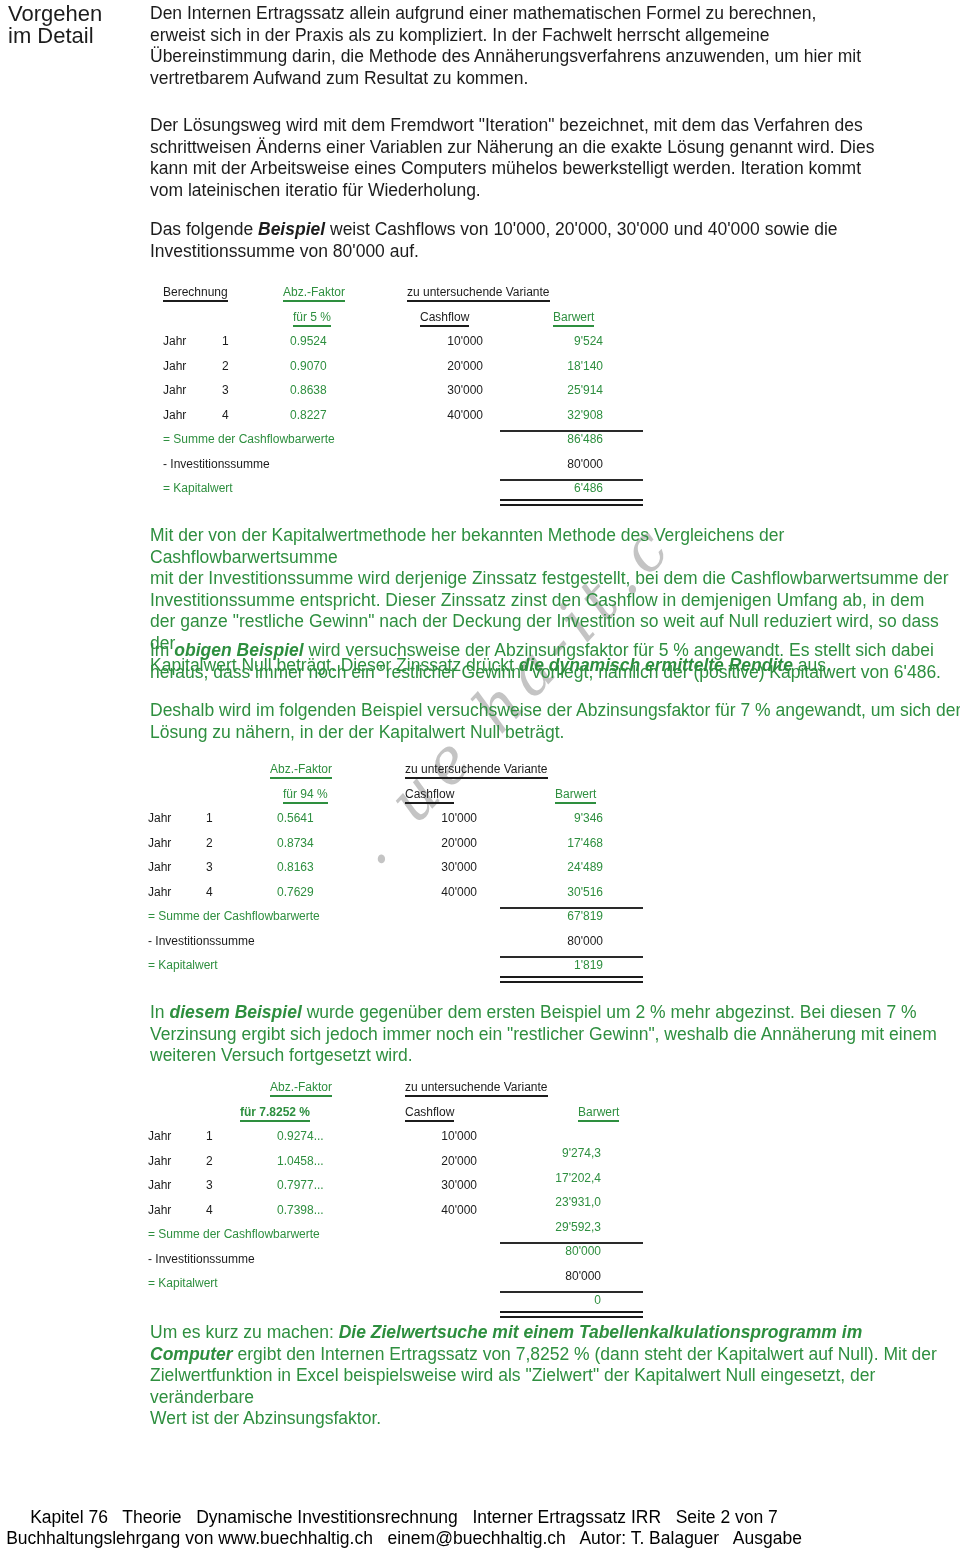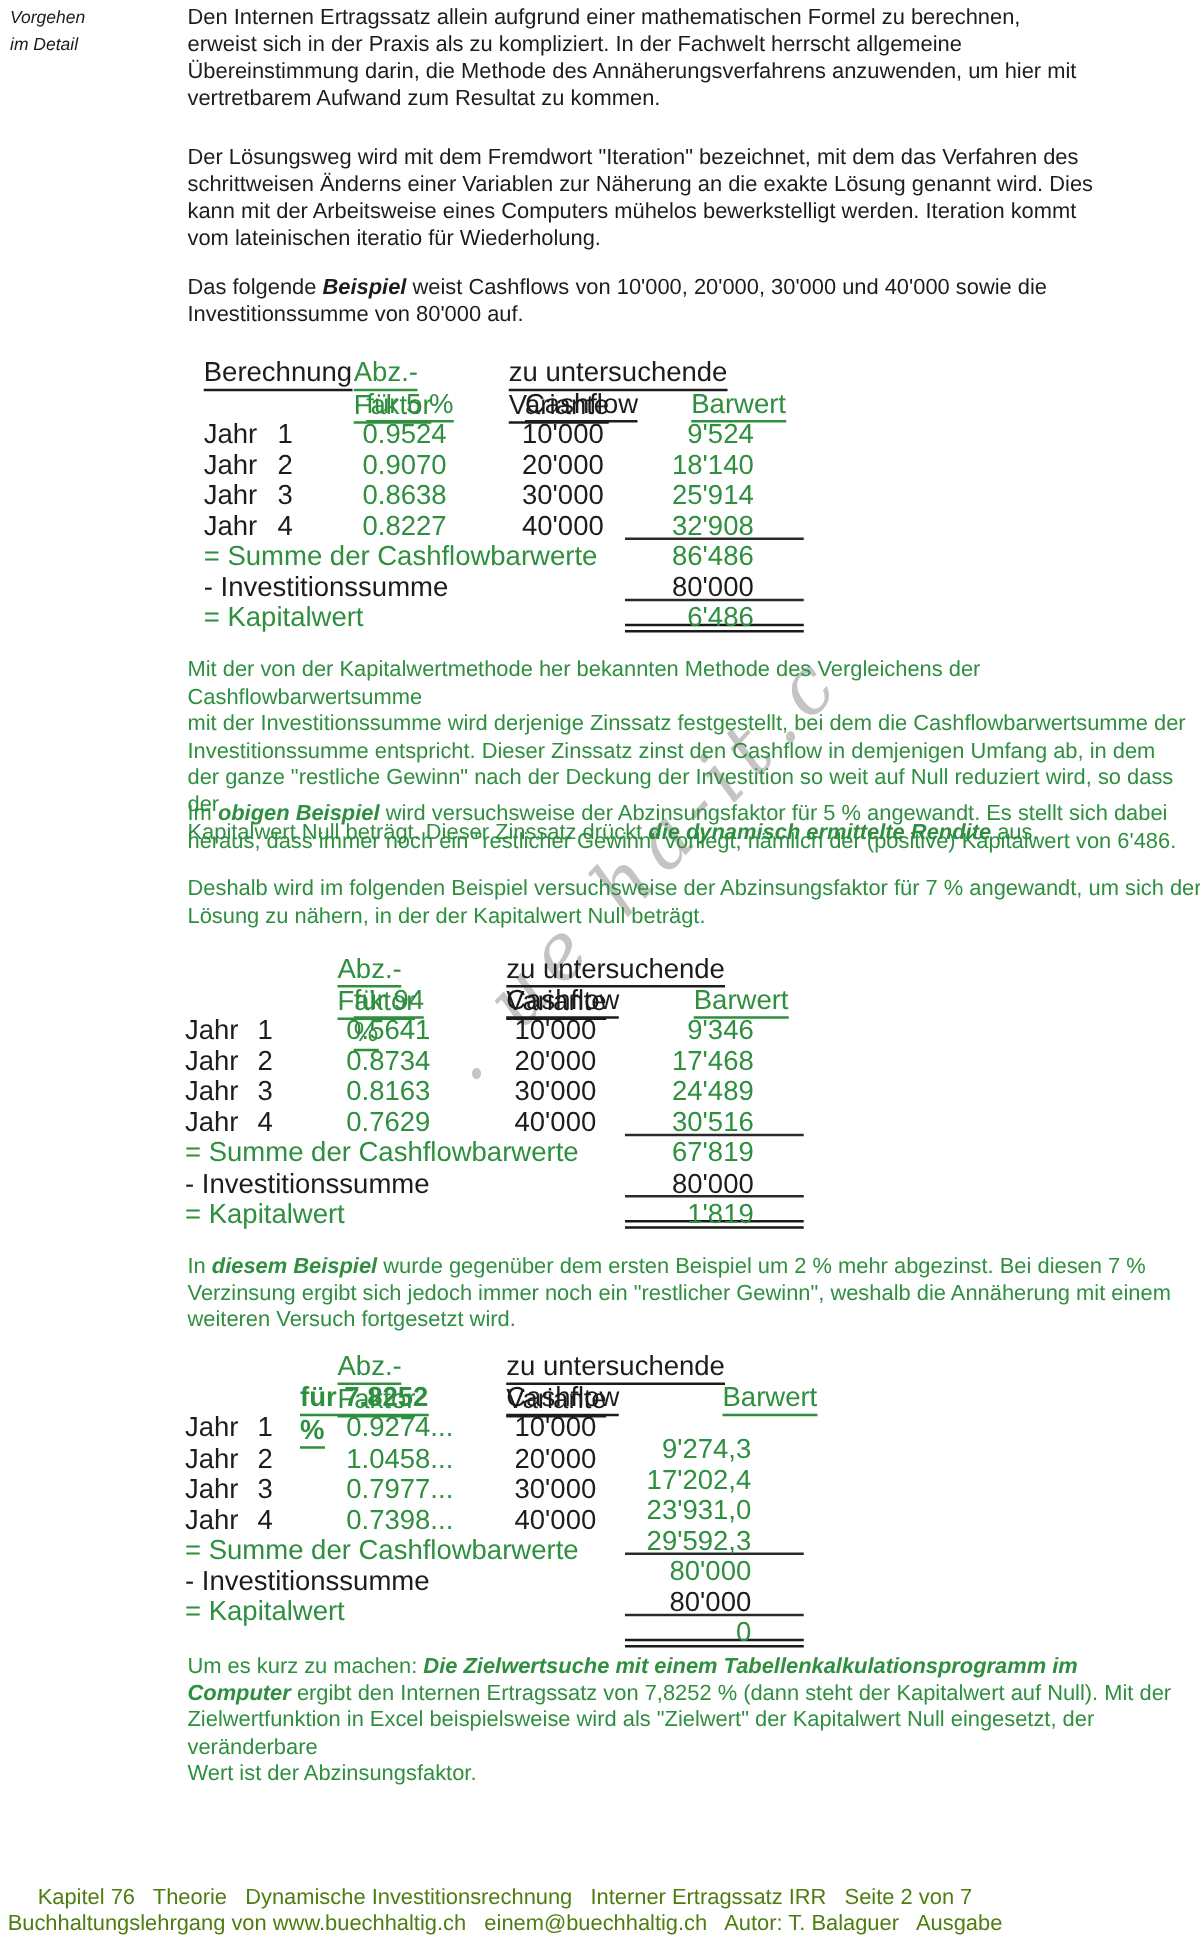--- a/index.html
+++ b/index.html
@@ -5,31 +5,31 @@
   * { margin:0; padding:0; box-sizing:border-box; }
   html,body { width:960px; }
   body {
     position:relative; width:960px; height:1551px; background:#ffffff;
     font-family:"Liberation Sans", sans-serif; color:#1c1c1c; overflow:hidden;
   }
   .green { color:#2e8f3f; }
   .b { font-weight:bold;font-style:italic; }
 
   .margin-label {
-    position:absolute; left:8px; top:3px; font-style:italic;
-    font-size:14px; line-height:21.6px; white-space:pre-line;
+    position:absolute; left:8px; top:3px; 
+    font-size:22px; line-height:21.6px; white-space:pre-line;
   }
 
   .para {
     position:absolute; left:150px; width:812px;
     font-size:17.5px; line-height:21.6px; white-space:pre-line; z-index:1;
   }
 
   
-  .tbl { position:absolute; font-size:22px; z-index:1; }
+  .tbl { position:absolute; font-size:12px; z-index:1; }
   .trow { display:flex; height:24.5px; }
   .cell { height:100%; }
   .hd { border-bottom:2px solid currentColor; padding-bottom:1px; }
 
   
   .t1 .c-span2   { width:85px; }
   .t1 .c-label   { width:55px; }
   .t1 .c-num     { width:30px; padding-left:4px; }
   .t1 .c-factor  { width:127px; }
   .t1 .c-factor.hrow { padding-left:35px; }
@@ -72,21 +72,21 @@
   .watermark {
     position:absolute; left:235px; top:650px; width:580px; height:110px;
     transform:rotate(-47deg); transform-origin:center;
     font-family:"DejaVu Serif", serif; font-style:italic;
     font-size:62px; letter-spacing:9px; color:#959595; opacity:.55;
     text-align:center; z-index:0; pointer-events:none;
   }
 
   .footer {
     position:absolute; left:0; width:808px; text-align:center;
-    color:#4d7c0f; font-size:17.5px; white-space:pre-wrap; z-index:1;
+    color:#000000; font-size:17.5px; white-space:pre-wrap; z-index:1;
   }
 </style>
 </head>
 <body>
 
 <div class="watermark">. ue ha-it.c</div>
 
 <div class="margin-label">Vorgehen
 im Detail</div>
 

